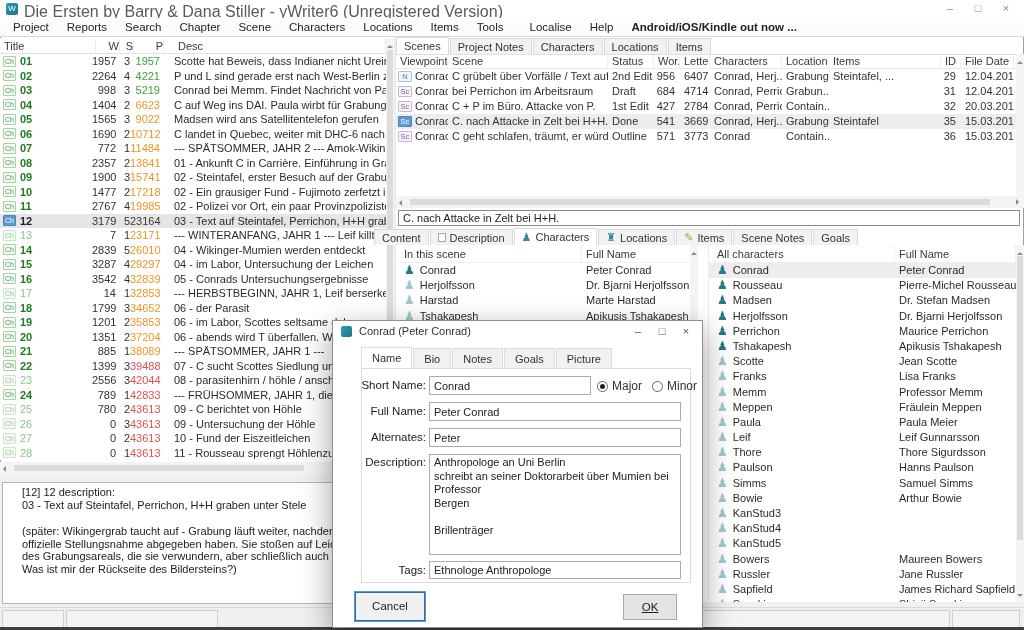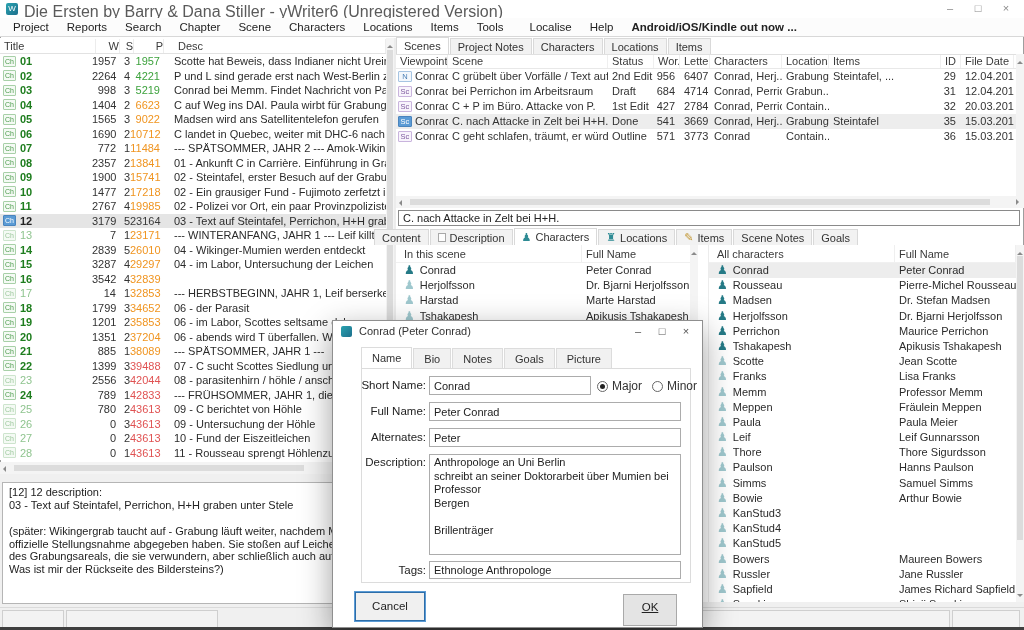--- a/index.html
+++ b/index.html
@@ -49,21 +49,21 @@
   .sb-thumb{position:absolute;background:#dcdcdc;}
   .arr{width:0;height:0;border:3px solid transparent;display:inline-block;}
   .arr.up{border-bottom-color:#8a8a8a;margin:1px 0 0 1px;}
   .arr.down{border-top-color:#8a8a8a;margin:4px 0 0 1px;}
   .arr.left{border-right-color:#8a8a8a;margin:2px 0 0 0;}
   .arr.right{border-left-color:#8a8a8a;margin:2px 0 0 3px;}
   .left-bg{position:absolute;left:0;top:474px;width:394px;height:133px;background:#f0f0f0;}
   .v-divider{position:absolute;left:394px;top:38px;width:2px;height:569px;background:#ececec;}
   
   .desc-panel{position:absolute;left:2px;top:482px;width:388px;height:122px;border:1px solid #b5b5b5;background:#fff;
-              padding:3px 6px;overflow:hidden;}
+              padding:3px 19px;overflow:hidden;}
   .desc-line{height:12.9px;line-height:12.9px;white-space:nowrap;overflow:hidden;color:#222;}
   
   .statusbar{position:absolute;left:0;top:607px;right:0;height:20px;background:#f0f0f0;border-top:1px solid #dadada;}
   .sb-box{position:absolute;top:2px;height:16px;line-height:15px;border:1px solid #cfcfcf;background:#f3f3f3;
           padding:16px 6px;white-space:nowrap;overflow:hidden;color:#333;}
   .bottom-edge{position:absolute;left:0;top:627px;right:0;height:3px;background:#3f3f3f;}
   
   .tabstrip{display:flex;align-items:flex-end;}
   .tab{height:16px;line-height:16px;padding:0 7px;background:#f2f2f2;border:1px solid #d9d9d9;border-bottom:none;
        margin-right:1px;color:#333;white-space:nowrap;display:flex;align-items:center;}
@@ -126,21 +126,21 @@
   .radio-group{position:absolute;left:264px;top:58px;display:flex;align-items:center;font-size:12px;}
   .radio{width:11px;height:11px;border:1px solid #666;border-radius:50%;display:inline-block;margin-right:4px;
          position:relative;background:#fff;flex:none;}
   .radio.checked::after{content:"";position:absolute;left:2px;top:2px;width:5px;height:5px;background:#222;border-radius:50%;}
   .radio-label{margin-right:10px;}
   #f-desc{position:absolute;left:96px;top:133px;width:252px;height:101px;resize:none;border:1px solid #acacac;
           font:11px/13.5px "Liberation Sans",sans-serif;padding:1px 4px;overflow:hidden;color:#222;}
   .dlg-btn{position:absolute;font:11.5px "Liberation Sans",sans-serif;text-align:center;color:#222;}
   #btn-cancel{left:22px;top:271px;width:70px;height:29px;background:#f0f0f0;border:1px solid #2d6da8;
               box-shadow:0 0 0 1px #5b9bd5;line-height:27px;}
-  #btn-ok{left:290px;top:273px;width:54px;height:32px;background:#e4e4e4;border:1px solid #a9a9a9;line-height:24px;text-decoration:underline;}
+  #btn-ok{left:290px;top:273px;width:54px;height:26px;background:#e4e4e4;border:1px solid #a9a9a9;line-height:24px;text-decoration:underline;}
 </style>
 </head>
 <body>
 
 <div class="window">
 
   <div class="titlebar">
     <div class="app-icon">W</div>
     <div class="title-text">Die Ersten by Barry &amp; Dana Stiller - yWriter6 (Unregistered Version)</div>
     <div class="win-controls">
@@ -292,20 +292,21 @@
         <span class="c-s">4</span>
         <span class="c-p p-orange">29297</span>
         <span class="c-desc">04 - im Labor, Untersuchung der Leichen</span>
       </div>
       <div class="chap-row">
         <span class="ch-badge">Ch</span>
         <span class="ch-num">16</span>
         <span class="c-w">3542</span>
         <span class="c-s">4</span>
         <span class="c-p p-orange">32839</span>
+        <span class="c-desc">05 - Conrads Untersuchungsergebnisse</span>
       </div>
       <div class="chap-row muted">
         <span class="ch-badge">Ch</span>
         <span class="ch-num">17</span>
         <span class="c-w">14</span>
         <span class="c-s">1</span>
         <span class="c-p p-orange">32853</span>
         <span class="c-desc">--- HERBSTBEGINN, JAHR 1, Leif berserkert gegen d</span>
       </div>
       <div class="chap-row">

